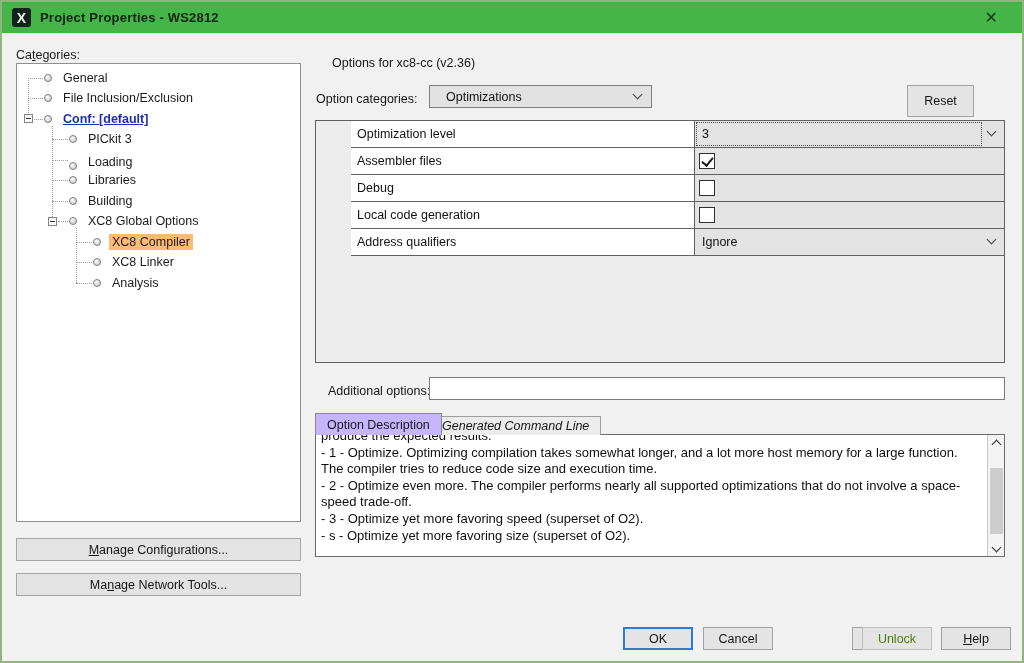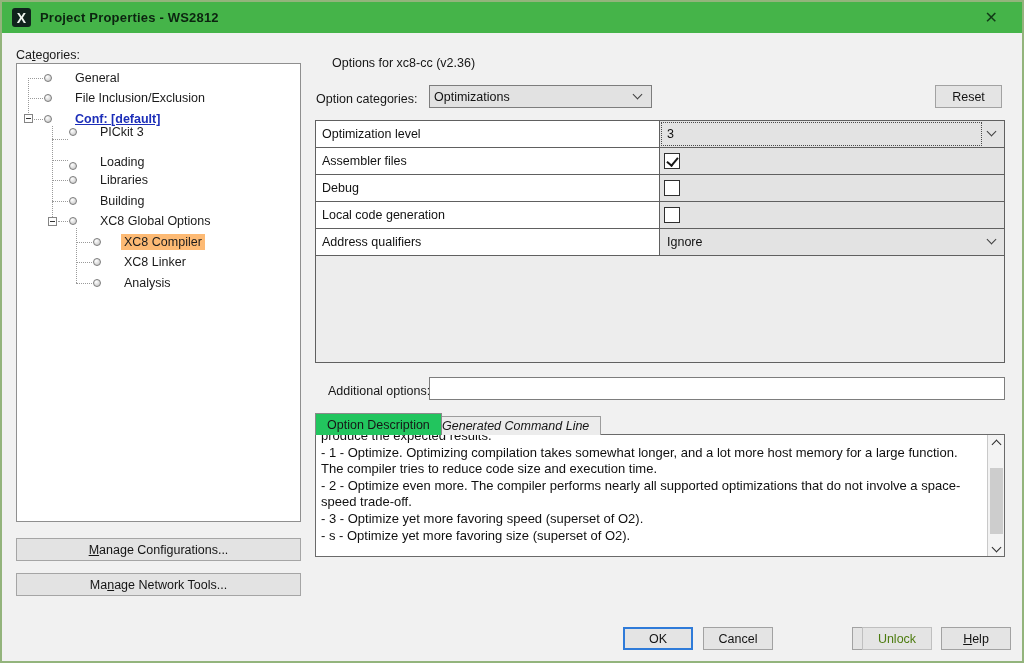--- a/index.html
+++ b/index.html
@@ -19,66 +19,66 @@
 
   
   .cat-label { position:absolute; left:14px; top:46px; font-size:12.5px; color:#1a1a1a; }
   .u { text-decoration:underline; }
   .treebox { position:absolute; left:14px; top:61px; width:285px; height:459px;
              background:#ffffff; border:1px solid #8f8f8f; overflow:hidden; }
   .conn-v { position:absolute; width:0; border-left:1px dotted #9a9a9a; }
   .conn-h { position:absolute; height:0; border-top:1px dotted #9a9a9a; }
   .expander { position:absolute; width:9px; height:9px; background:#fdfdfd; border:1px solid #848484; }
   .expander::after { content:""; position:absolute; left:1px; right:1px; top:3px; border-top:1px solid #333; }
-  .trow { position:absolute; height:20px; display:flex; align-items:center; gap:20px; white-space:nowrap; }
+  .trow { position:absolute; height:20px; display:flex; align-items:center; gap:8px; white-space:nowrap; }
   .dot { width:8px; height:8px; border-radius:50%; border:1px solid #7b7b7b;
          background:radial-gradient(circle at 35% 30%, #ffffff 0%, #d0d0d0 75%); flex:0 0 auto; }
   .tlabel { font-size:12.5px; color:#1b1b1b; padding:1px 3px; }
   .tlabel.config { font-weight:700; color:#1c2eb8; text-decoration:underline;text-align:right; }
   .tlabel.selected { background:#fdba74; }
 
   .side-btn { position:absolute; left:14px; width:285px; height:23px; background:#e3e3e3;
               border:1px solid #a5a5a5; font-size:12.5px; color:#141414; text-align:center;
               display:flex; align-items:center; justify-content:center; cursor:default; }
 
   
   .heading { position:absolute; left:314px; top:54px; font-size:12.5px; color:#161616;margin-left:16px; }
   .optcat-label { position:absolute; left:314px; top:90px; font-size:12.5px; color:#161616; }
   .combo { position:absolute; left:427px; top:83px; width:223px; height:23px; background:#e2e2e2;
-           border:1px solid #7d7d7d; display:flex; align-items:center; padding-left:4px;
+           border:1px solid #7d7d7d; display:flex; align-items:center; padding-left:16px;
            font-size:12.5px; color:#111; }
   .chev { width:7px; height:7px; border-right:1.6px solid #3f3f3f; border-bottom:1.6px solid #3f3f3f;
           transform:rotate(45deg); display:inline-block; margin-top:-4px; }
   .combo .chev { position:absolute; right:10px; top:9px; }
   .btn { background:#e4e4e4; border:1px solid #a2a2a2; font-size:12.5px; color:#141414;
          display:flex; align-items:center; justify-content:center; cursor:default; }
-  .reset-btn { position:absolute; left:933px; top:83px; width:67px; height:23px; }
+  .reset-btn { position:absolute; left:905px; top:83px; width:67px; height:32px; }
 
   
   .ptable { position:absolute; left:313px; top:118px; width:690px; height:243px;
-            border:1px solid #606060; background:#ededed; }
+            border:1px solid #606060; background:#ededed;padding-left:35px; }
   .prow { position:relative; height:27px; border-bottom:1px solid #606060; display:flex; }
   .pcell-label { width:344px; background:#ffffff; border-right:1px solid #606060;
                  font-size:12.5px; color:#121212; display:flex; align-items:center; padding-left:6px; }
   .pcell-val { flex:1; background:#e3e3e3; position:relative; display:flex; align-items:center; }
   .pcell-val .valtext { font-size:12.5px; color:#111; padding-left:7px; position:relative; z-index:2; }
   .focusrect { position:absolute; left:1px; top:1px; bottom:1px; right:22px; border:1px dotted #4a4a4a; }
   .pcell-val .chev { position:absolute; right:9px; top:11px; }
   .checkbox { width:16px; height:16px; background:#fff; border:1px solid #2f2f2f; margin-left:4px; position:relative; }
   .checkbox.checked::after { content:""; position:absolute; left:4px; top:1px; width:5px; height:9px;
                              border-right:2px solid #161616; border-bottom:2px solid #161616; transform:rotate(40deg); }
 
   .addopts-label { position:absolute; left:314px; top:382px; font-size:12.5px; color:#161616;margin-left:12px; }
   .addopts-input { position:absolute; left:427px; top:375px; width:576px; height:23px;
                    background:#fff; border:1px solid #7d7d7d; font-size:12.5px; padding:0 5px; }
 
   
   .tab { position:absolute; font-size:12.5px; color:#161616; display:flex; align-items:center;
          padding:0 11px; cursor:default; }
-  .tab.active { left:313px; top:411px; height:22px; background:#22c55e; border:1px solid #8a8a8a;
+  .tab.active { left:313px; top:411px; height:22px; background:#c4b5fd; border:1px solid #8a8a8a;
                 border-bottom:none; z-index:3;text-align:center; }
   .tab.inactive { left:428px; top:414px; height:19px; background:#ececec; border:1px solid #9d9d9d;
                   border-bottom:none; z-index:1;font-style:italic; }
 
   
   .desc { position:absolute; left:313px; top:432px; width:690px; height:123px; background:#ffffff;
           border:1px solid #6a6a6a; overflow:hidden; }
   .desc-text { position:absolute; left:5px; top:-7px; width:648px; font-size:13px; line-height:16.6px;
                color:#101010; white-space:pre-line; }
   .vscroll { position:absolute; right:0; top:0; bottom:0; width:17px; background:#f3f3f3;
@@ -133,21 +133,21 @@
       <span class="tlabel">General</span>
       </div>
     <div class="trow" style="left:27px; top:24px;">
       <span class="dot"></span>
       <span class="tlabel">File Inclusion/Exclusion</span>
       </div>
     <div class="trow" style="left:27px; top:45px;">
       <span class="dot"></span>
       <span class="tlabel config">Conf: [default]</span>
       </div>
-    <div class="trow" style="left:52px; top:58px;align-items:center;">
+    <div class="trow" style="left:52px; top:65px;align-items:center;">
       <span class="dot"></span>
       <span class="tlabel">PICkit 3</span>
       </div>
     <div class="trow" style="left:52px; top:86px;align-items:flex-end;">
       <span class="dot"></span>
       <span class="tlabel">Loading</span>
       </div>
     <div class="trow" style="left:52px; top:106px;">
       <span class="dot"></span>
       <span class="tlabel">Libraries</span>

